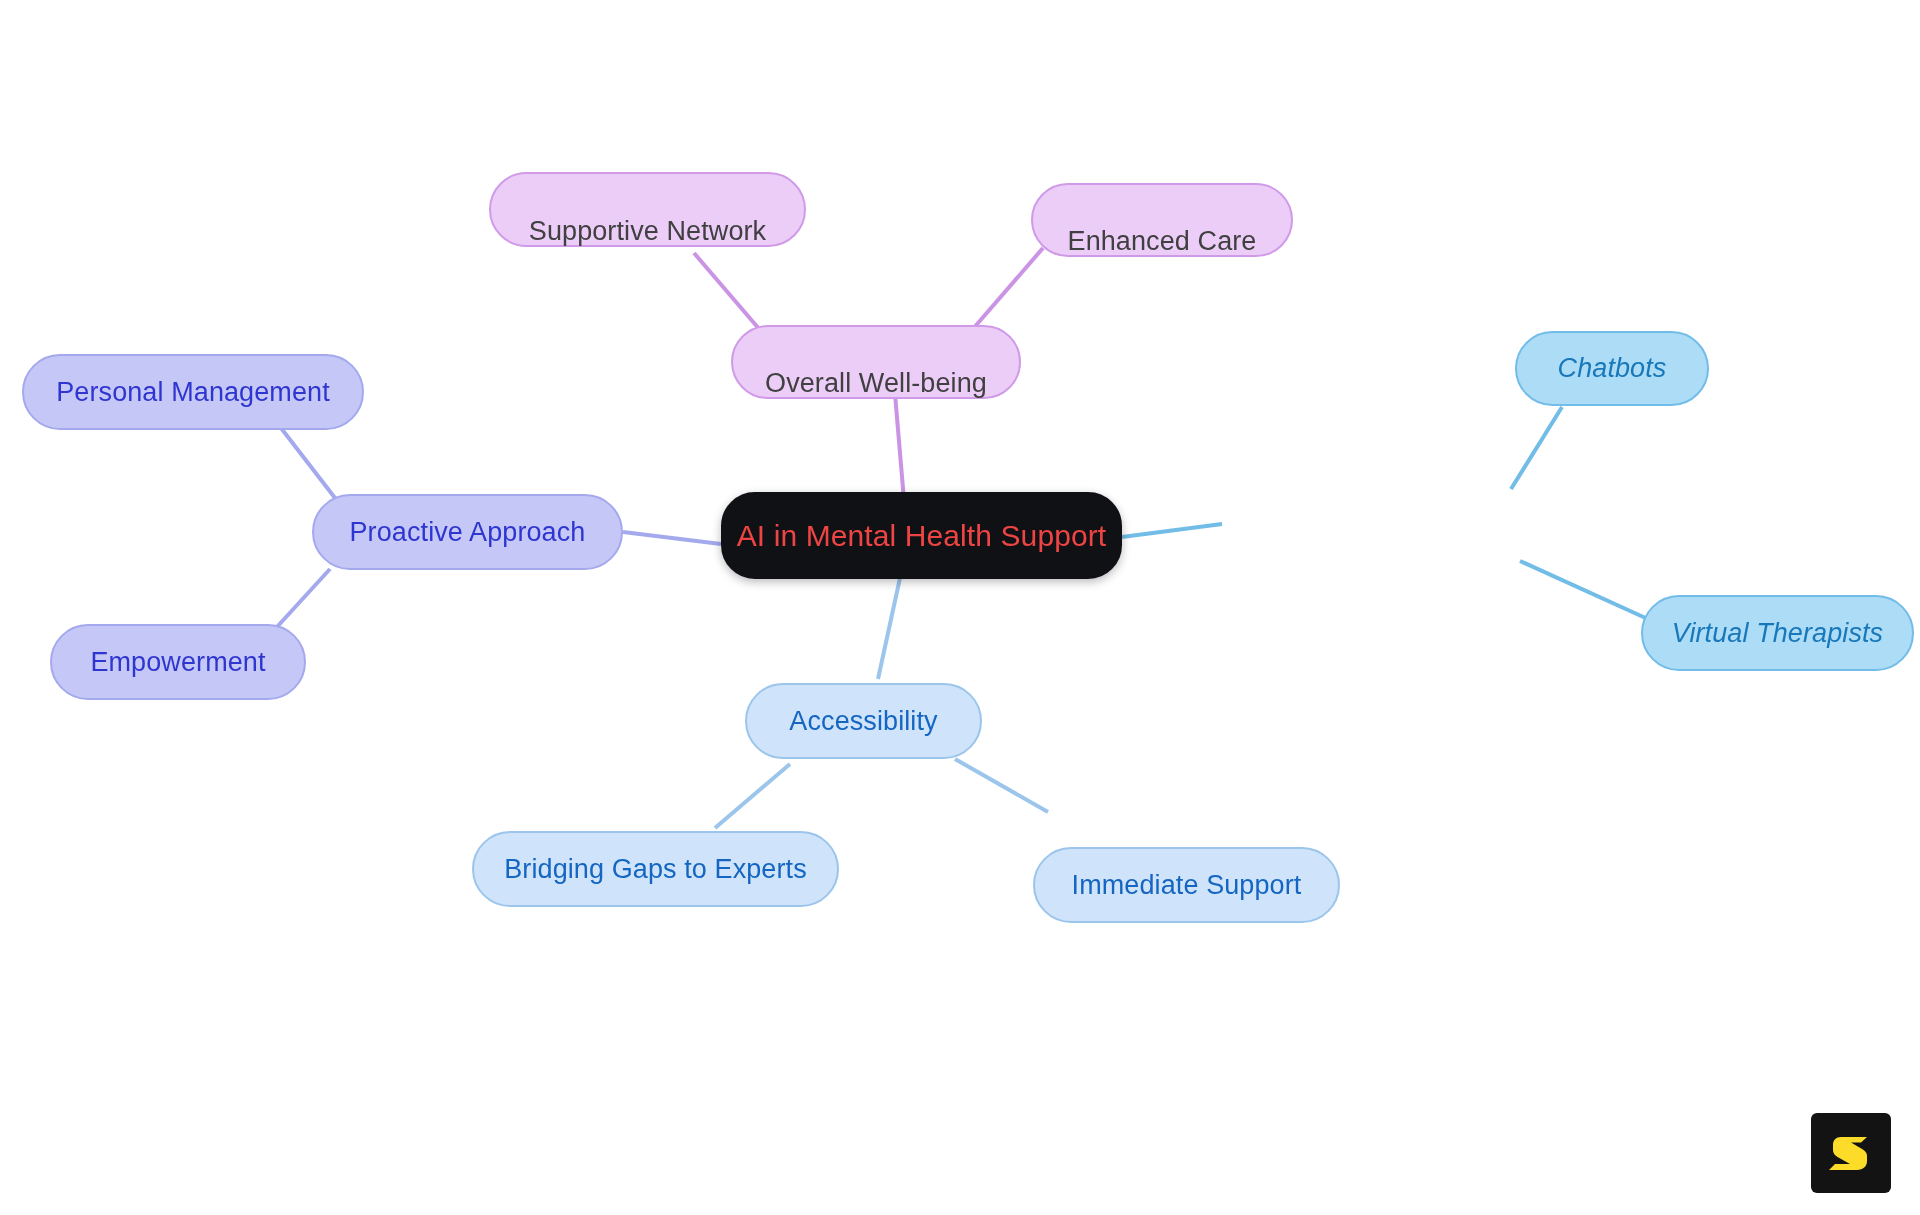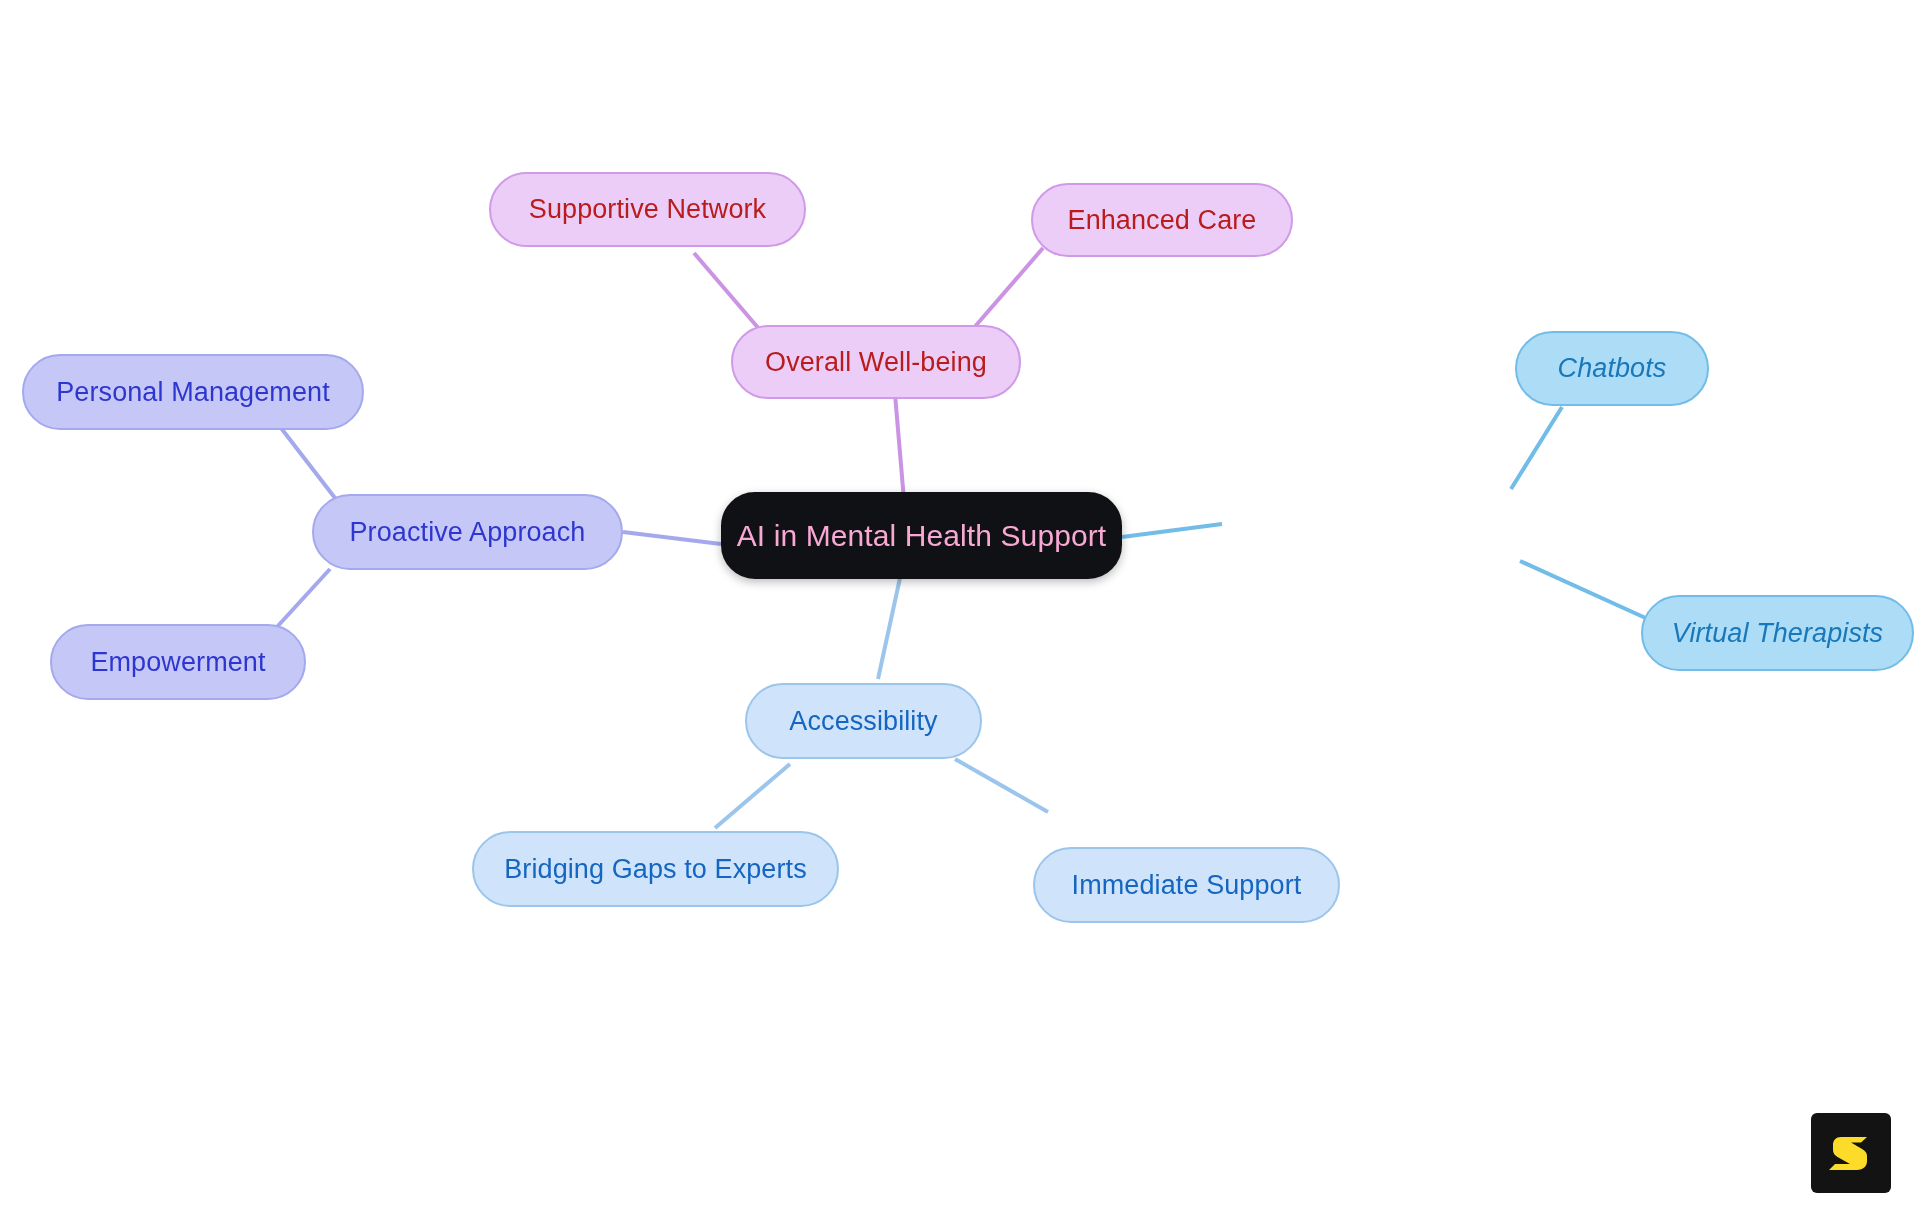--- a/index.html
+++ b/index.html
@@ -40,30 +40,31 @@
     letter-spacing: 0.1px;
     z-index: 5;
   }
   .node .label {
     display: block;
     line-height: 1;
   }
   .node-root {
     background: #0f1115;
     border-color: #0f1115;
-    color: #f9a8d4;
+    color: #ef4444;
     border-radius: 34px;
     box-shadow: 0 3px 10px rgba(10,12,20,0.28);
     font-size: 30px;
   }
   .node-purple {
     background: #eccdf8;
     border-color: #d09ae8;
-    color: #b91c1c;
+    color: #404040;
     font-size: 27px;
+    align-items: flex-end;
   }
   .node-periwinkle {
     background: #c5c8f7;
     border-color: #a4a9ee;
     color: #2f36cf;
     font-size: 27px;
   }
   .node-blue-mid {
     background: #addcf7;
     border-color: #72bce8;

